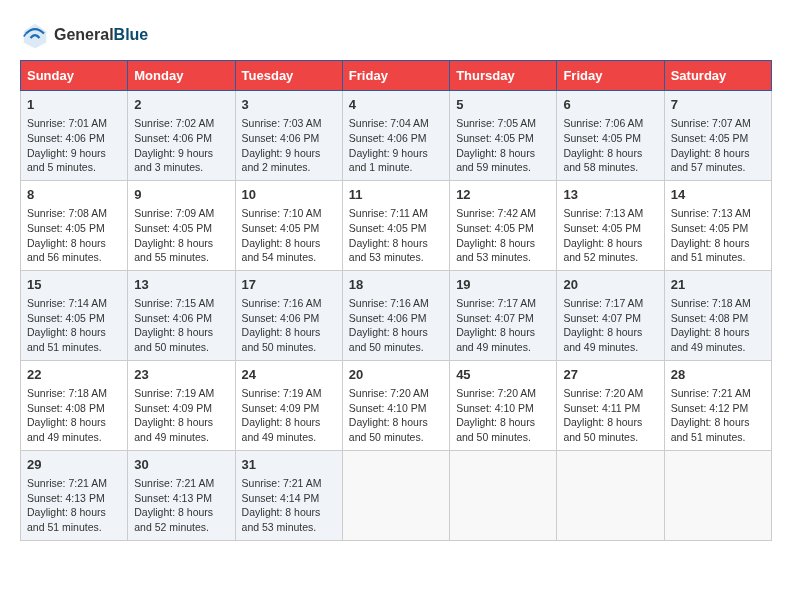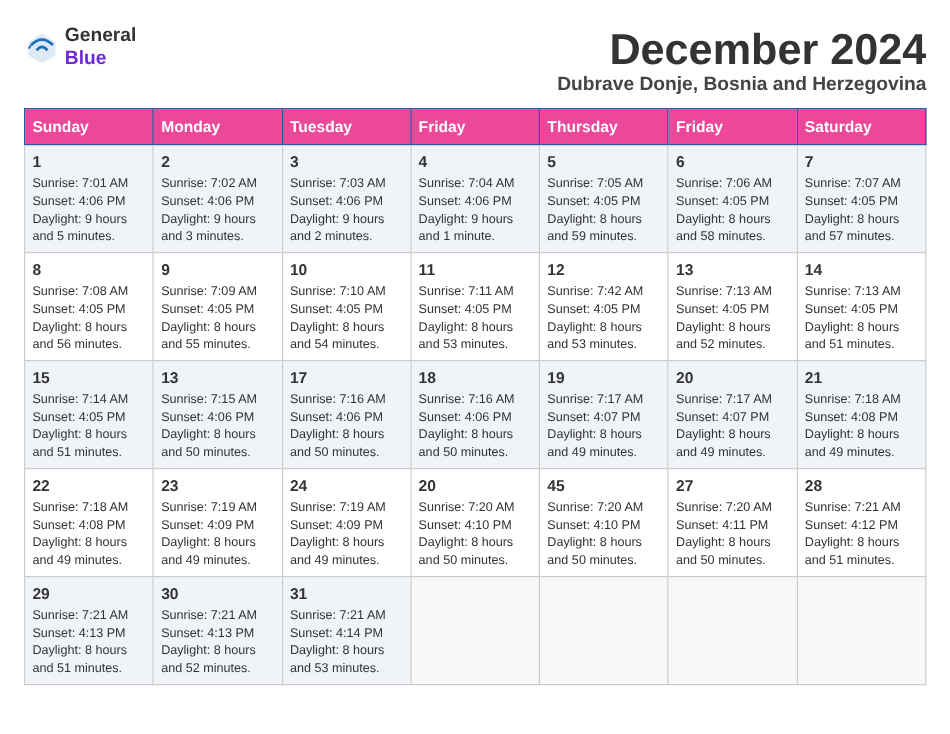--- a/index.html
+++ b/index.html
@@ -16,27 +16,26 @@
       align-items: flex-start;
       margin-bottom: 10px;
     }
     .logo {
       display: flex;
       align-items: center;
       gap: 4px;
     }
     .logo-text {
       display: flex;
-      flex-direction: column;
       font-weight: bold;
       font-size: 16px;
       line-height: 1.2;
     }
     .logo-general { color: #333; }
-    .logo-blue { color: #6d28d9; }
+    .logo-blue { color: #0c4a6e; }
     .logo-icon {
       width: 30px;
       height: 30px;
     }
     .title-block {
       text-align: right;
     }
     .month-title {
       font-size: 36px;
       font-weight: bold;
@@ -46,21 +45,21 @@
       font-size: 16px;
       color: #444;
       font-weight: bold;
     }
     table {
       width: 100%;
       border-collapse: collapse;
       font-size: 10.5px;
     }
     thead th {
-      background-color: #ec4899;
+      background-color: #ef4444;
       color: #fff;
       padding: 7px 6px;
       text-align: left;
       font-size: 13px;
       font-weight: bold;
       border: 1px solid #2a5a9f;
     }
     tbody td {
       vertical-align: top;
       padding: 5px 6px;
@@ -95,24 +94,20 @@
       <polygon points="20,5 35,15 35,30 20,38 5,30 5,15" fill="#1a6fbb" opacity="0.15"></polygon>
       <path d="M8 18 Q20 6 32 18" fill="none" stroke="#1a6fbb" stroke-width="3"></path>
       <path d="M14 24 Q20 16 26 24" fill="none" stroke="#1a6fbb" stroke-width="3"></path>
       <path d="M8 18 L5 22" fill="none" stroke="#1a6fbb" stroke-width="2"></path>
     </svg>
     <div class="logo-text">
       <span class="logo-general">General</span>
       <span class="logo-blue">Blue</span>
     </div>
   </div>
-  <div class="title-block">
-    <div class="month-title">December 2024</div>
-    <div class="location-title">Dubrave Donje, Bosnia and Herzegovina</div>
-  </div>
 </div>
 
 <table>
   <thead>
     <tr>
     <th>Sunday</th>
         <th>Monday</th>
         <th>Tuesday</th>
         <th>Friday</th>
         <th>Thursday</th>

